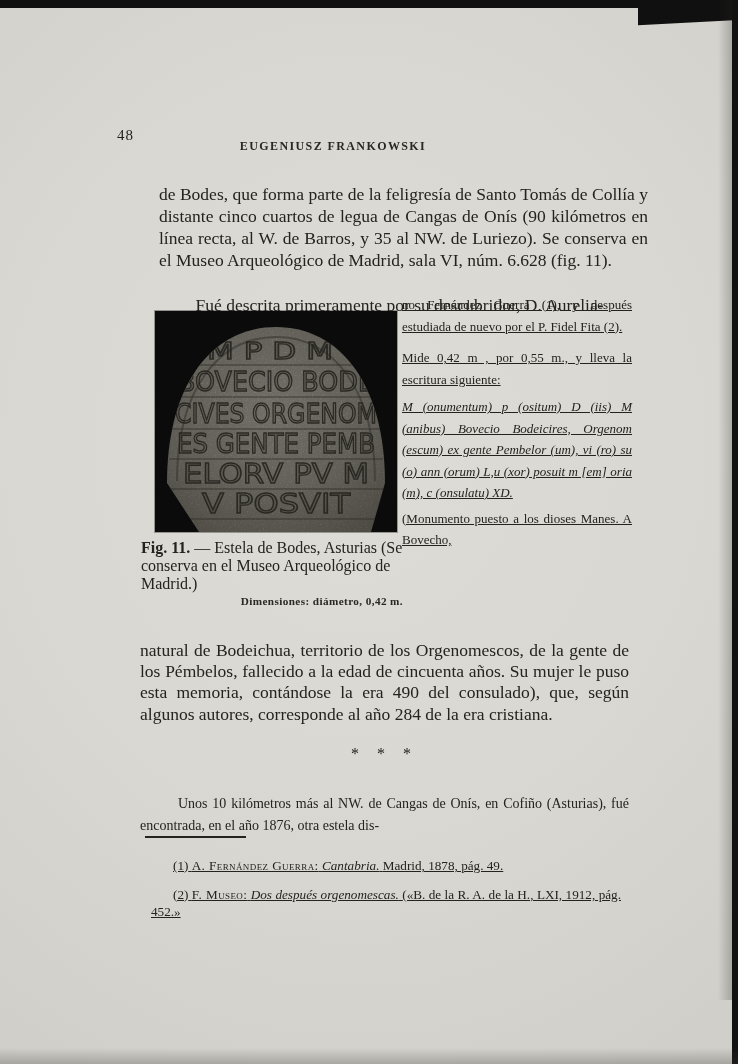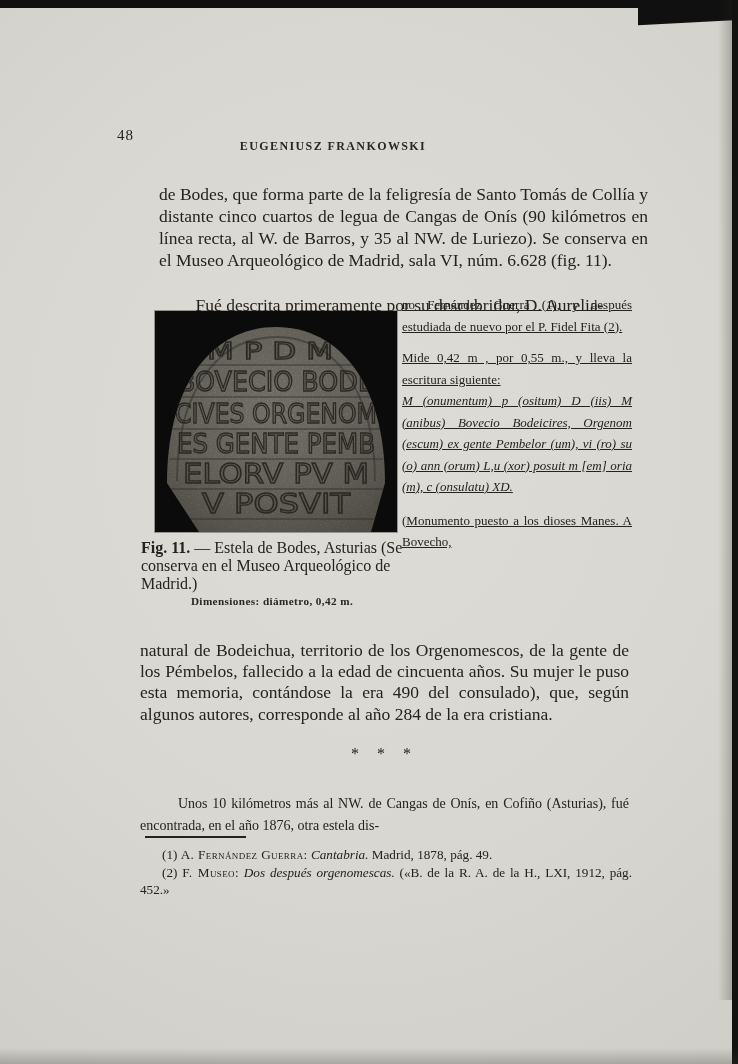--- a/index.html
+++ b/index.html
@@ -31,45 +31,45 @@
   .p1{position:absolute;left:140px;top:165px;width:489px;}
   .p2a{position:absolute;left:140px;top:276px;width:489px;text-indent:30px;
     font-size:17.5px;line-height:22.3px;white-space:nowrap;text-align:center;}
 
   
   .photo{position:absolute;left:155px;top:311px;width:242px;height:221px;display:block;
     box-shadow:0 0 0 1px rgba(20,18,15,0.35);}
   .caption{position:absolute;left:141px;top:539px;width:262px;text-align:left;
     font-size:16px;line-height:18px;color:#26231e;}
   .caption .cap-label{font-weight:bold;}
-  .dims{position:absolute;left:141px;top:595px;width:262px;text-align:center;
+  .dims{position:absolute;left:141px;top:595px;width:262px;text-align:right;
     font-size:11.2px;font-weight:bold;letter-spacing:0.4px;color:#2b2823;}
 
   
   .rcol{position:absolute;left:402px;top:294px;width:230px;
     font-size:13px;line-height:21.5px;text-decoration:underline;}
   .rcol p{margin:0;text-align:justify;}
   .rcol .measure{margin-top:10px;}
-  .rcol .latin{font-style:italic;}
-  .rcol .trans-start{margin-top:12px;}
+  .rcol .latin{margin-top:6px;font-style:italic;}
+  .rcol .trans-start{margin-top:4px;}
 
   .trans-rest{position:absolute;left:140px;top:622px;width:489px;
     font-size:17.5px;line-height:21.4px;text-align:justify;}
 
   .stars{position:absolute;left:140px;top:745px;width:489px;text-align:center;
     font-size:16px;letter-spacing:7px;color:#26231e;}
 
   .p3{position:absolute;left:140px;top:779px;width:489px;text-indent:38px;
     font-size:14px;line-height:22.3px;text-align:justify;}
 
   .fn-rule{position:absolute;left:145px;top:836px;width:101px;height:0;
     border-top:2px solid #26231e;}
   .footnotes{position:absolute;left:140px;top:846px;width:492px;
     font-size:13.2px;line-height:17.6px;color:#26231e;}
-  .footnotes p{margin:0;text-indent:22px;text-align:justify;}
+  .footnotes p{margin:11px;text-indent:22px;text-align:justify;text-decoration:underline;}
   .fn-author{font-variant:small-caps;letter-spacing:0.4px;}
   .fn-title{font-style:italic;}
 </style>
 </head>
 <body>
 
 <div class="page">
 
   <div class="edge-top"></div>
   <div class="corner-tr"></div>

